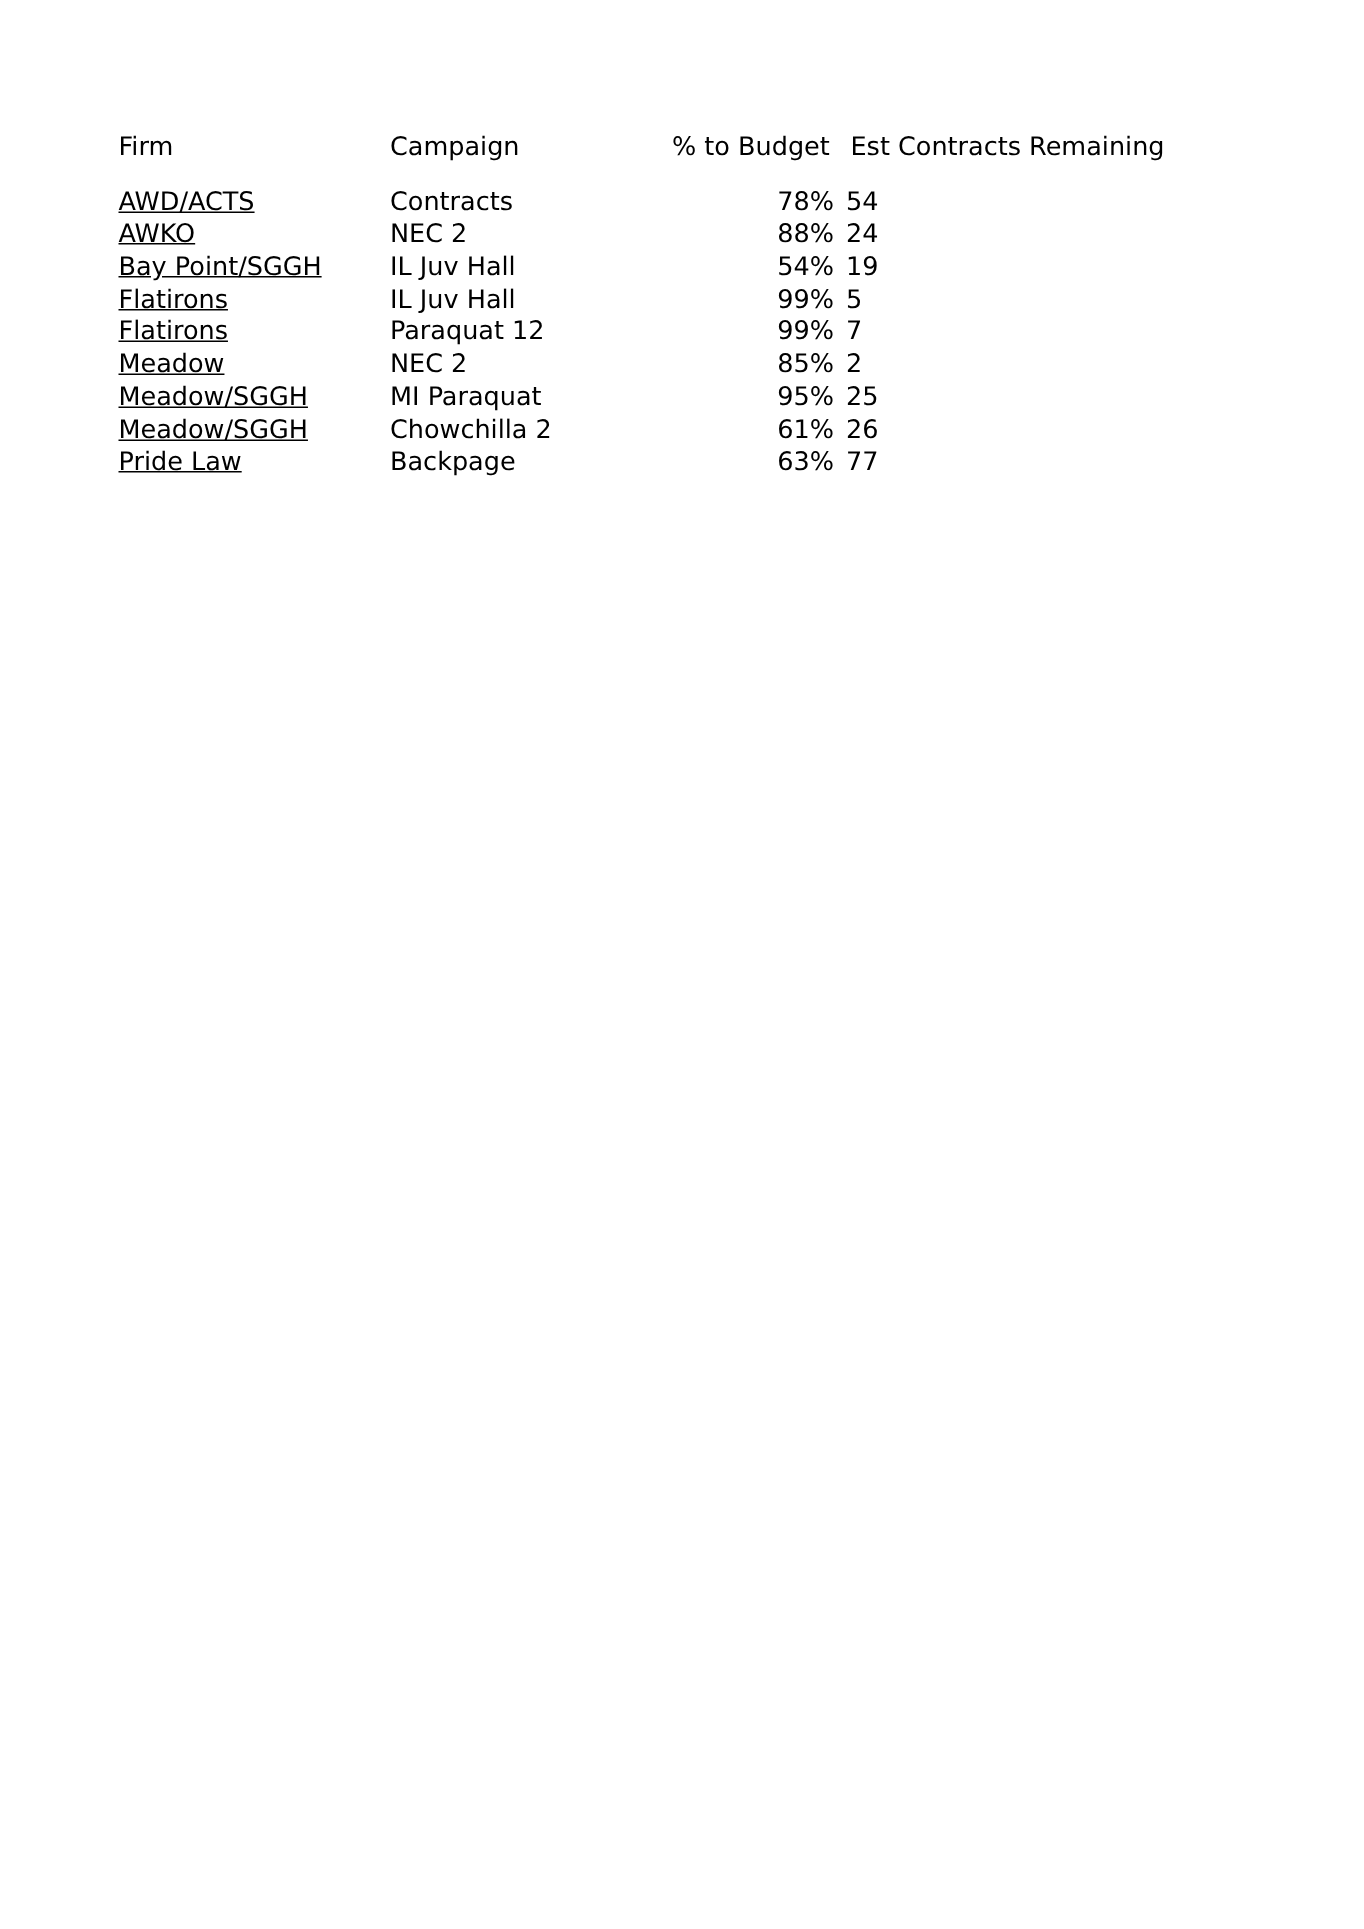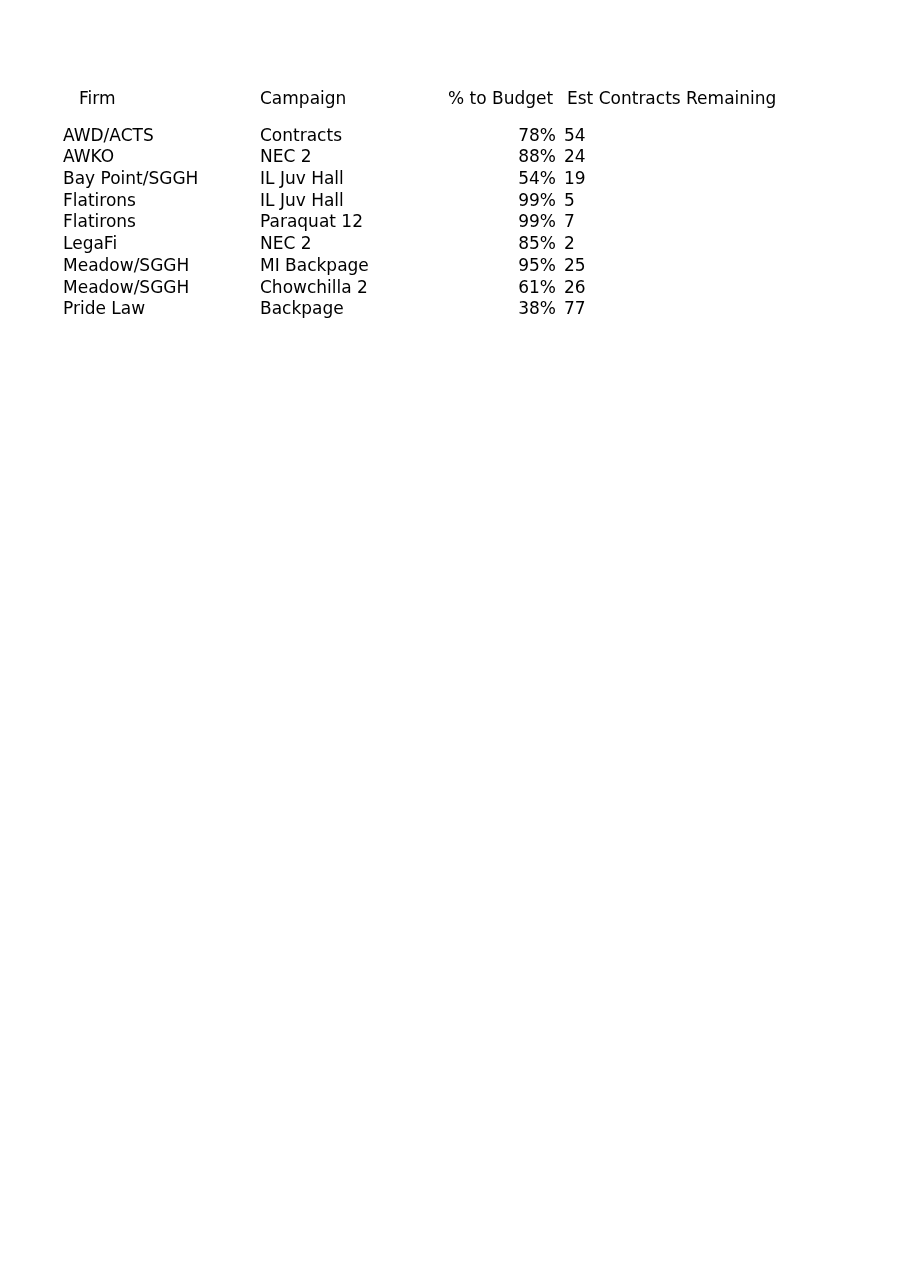--- a/index.html
+++ b/index.html
@@ -36,21 +36,21 @@
     top: 124.7px;
     left: 0;
     right: 0;
   }
   .row {
     position: relative;
     height: 21.7px;
     line-height: 21.7px;
     white-space: nowrap;
   }
-  .c-firm     { position: absolute; left: 63px;  }
+  .c-firm     { position: absolute; left: 79px; text-decoration: underline;  }
   .c-campaign { position: absolute; left: 260px; }
   .c-pct      { position: absolute; left: 442px; width: 114px; text-align: right; }
   .c-num      { position: absolute; left: 564px; width: 146px; text-align: left; }
 </style>
 </head>
 <body>
 
 <div class="page">
 
   <div class="header-row">
@@ -92,41 +92,41 @@
     </div>
 
     <div class="row">
       <span class="c-firm">Flatirons</span>
       <span class="c-campaign">Paraquat 12</span>
       <span class="c-pct">99%</span>
       <span class="c-num">7</span>
     </div>
 
     <div class="row">
-      <span class="c-firm">LegaFi</span>
+      <span class="c-firm">Meadow</span>
       <span class="c-campaign">NEC 2</span>
       <span class="c-pct">85%</span>
       <span class="c-num">2</span>
     </div>
 
     <div class="row">
       <span class="c-firm">Meadow/SGGH</span>
-      <span class="c-campaign">MI Backpage</span>
+      <span class="c-campaign">MI Paraquat</span>
       <span class="c-pct">95%</span>
       <span class="c-num">25</span>
     </div>
 
     <div class="row">
       <span class="c-firm">Meadow/SGGH</span>
       <span class="c-campaign">Chowchilla 2</span>
       <span class="c-pct">61%</span>
       <span class="c-num">26</span>
     </div>
 
     <div class="row">
       <span class="c-firm">Pride Law</span>
       <span class="c-campaign">Backpage</span>
-      <span class="c-pct">38%</span>
+      <span class="c-pct">63%</span>
       <span class="c-num">77</span>
     </div>
 
   </div>
 </div>
 
 </body></html>

